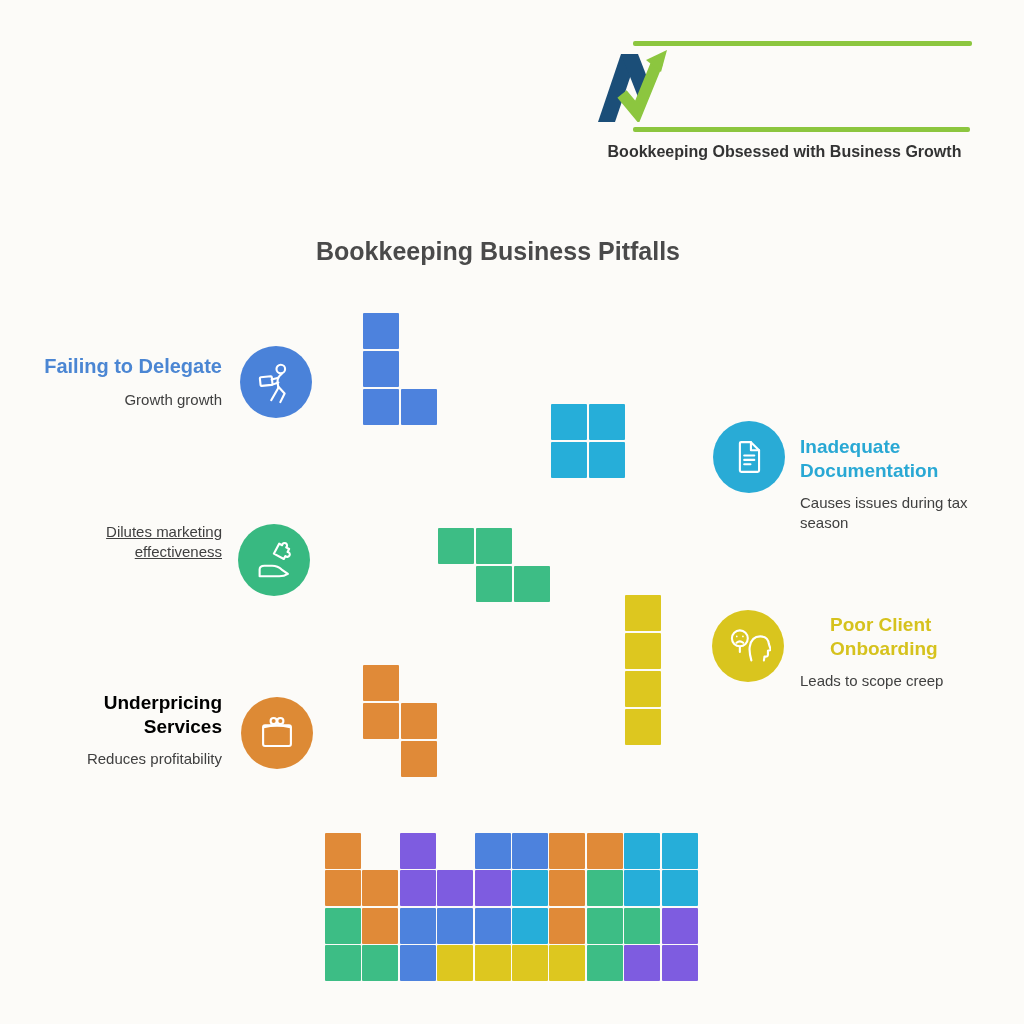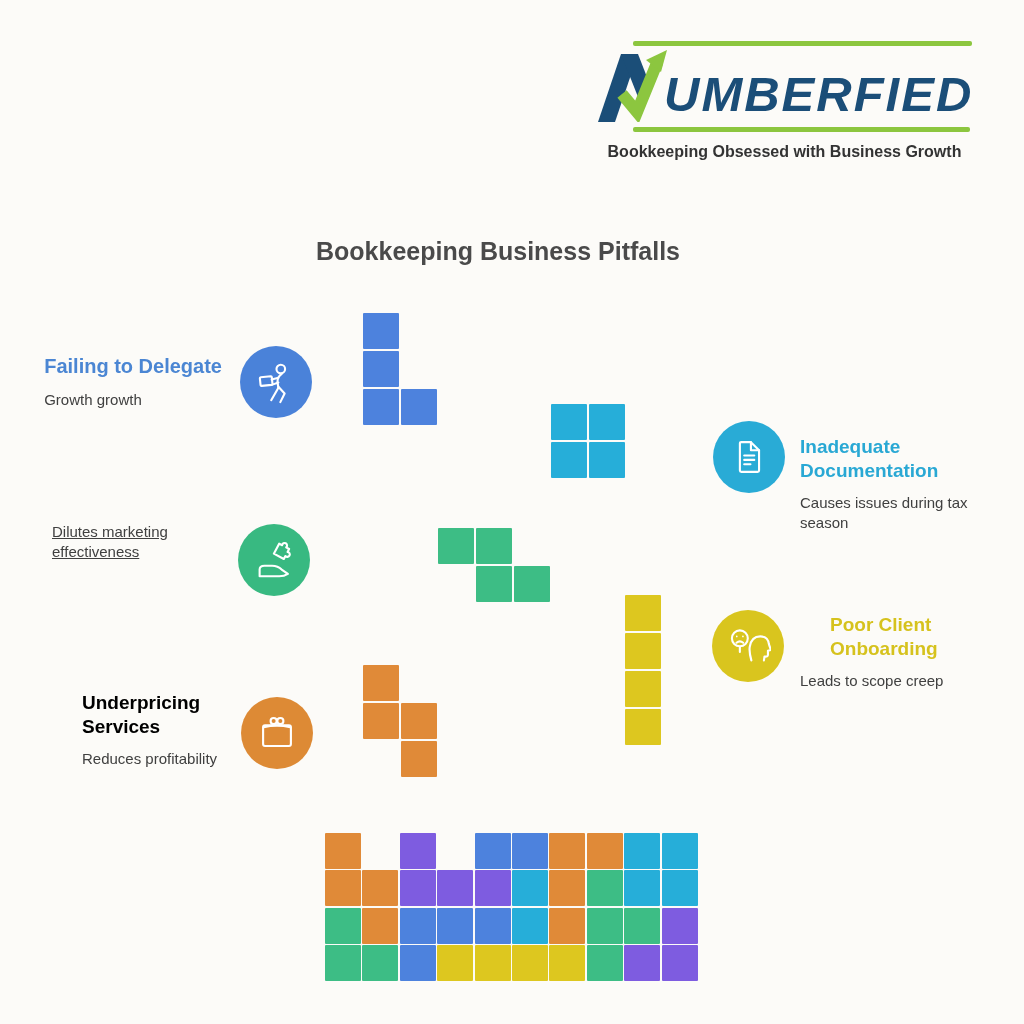--- a/index.html
+++ b/index.html
@@ -9,21 +9,21 @@
   .logo-line{position:absolute;height:5px;border-radius:2px;}
   .brand-row{position:absolute;display:flex;align-items:flex-end;}
   .brand-text{font-size:49px;font-weight:700;font-style:italic;letter-spacing:2px;line-height:1;
               margin-left:-8px;margin-bottom:3px;}
   .tagline{position:absolute;text-align:center;font-size:16px;font-weight:600;color:#333333;}
   
   .info-title{position:absolute;left:0;top:237px;width:996px;text-align:center;
               font-size:25px;font-weight:700;color:#4a4a4a;}
   
   .pitfall-text{position:absolute;}
-  .pitfall-text.right{}
+  .pitfall-text.right{text-align:right;}
   .pitfall-heading{font-size:19px;font-weight:700;line-height:1.24;}
   .pitfall-heading.big{font-size:20px;white-space:nowrap;}
   .pitfall-sub{font-size:15px;color:#404040;line-height:1.3;margin-top:11px;}
   .nowrap{white-space:nowrap;}
   
   .circle-badge{position:absolute;width:72px;height:72px;border-radius:50%;
                 display:flex;align-items:center;justify-content:center;}
   .circle-badge svg{width:46px;height:46px;stroke:#ffffff;fill:none;
                     stroke-width:2.2;stroke-linecap:round;stroke-linejoin:round;}
   
@@ -36,21 +36,20 @@
 
   <div class="logo-line js-green-bg" style="left: 633px; top: 41px; width: 339px; background: rgb(140, 198, 63);"></div>
 
   <div class="brand-row js-navy" style="left: 588px; top: 50px; height: 72px; color: rgb(27, 78, 120);">
     <svg width="84" height="72" viewBox="0 0 84 72">
       <polygon points="10,72 33,4 50,4 27,72" fill="currentColor"></polygon>
       <polygon points="33,4 50,4 64,40 52,52" fill="currentColor"></polygon>
       <path d="M34 44 L49 62 L69 13" stroke-width="12" fill="none" class="js-green-stroke" stroke="#8cc63f"></path>
       <polygon points="58,10 79,0 73,22" class="js-green-fill" fill="#8cc63f"></polygon>
     </svg>
-    <span class="brand-text">UMBERFIED</span>
   </div>
 
   <div class="logo-line js-green-bg" style="left: 633px; top: 127px; width: 337px; background: rgb(140, 198, 63);"></div>
 
   <div class="tagline" style="left:592px;top:143px;width:385px;">Bookkeeping Obsessed with Business Growth</div>
 
   <div class="info-title">Bookkeeping Business Pitfalls</div>
 
   <div class="pitfall-text right" style="right:802px;top:354px;">
     <div class="pitfall-heading big" style="color: rgb(75, 134, 211);">Failing to Delegate</div>

